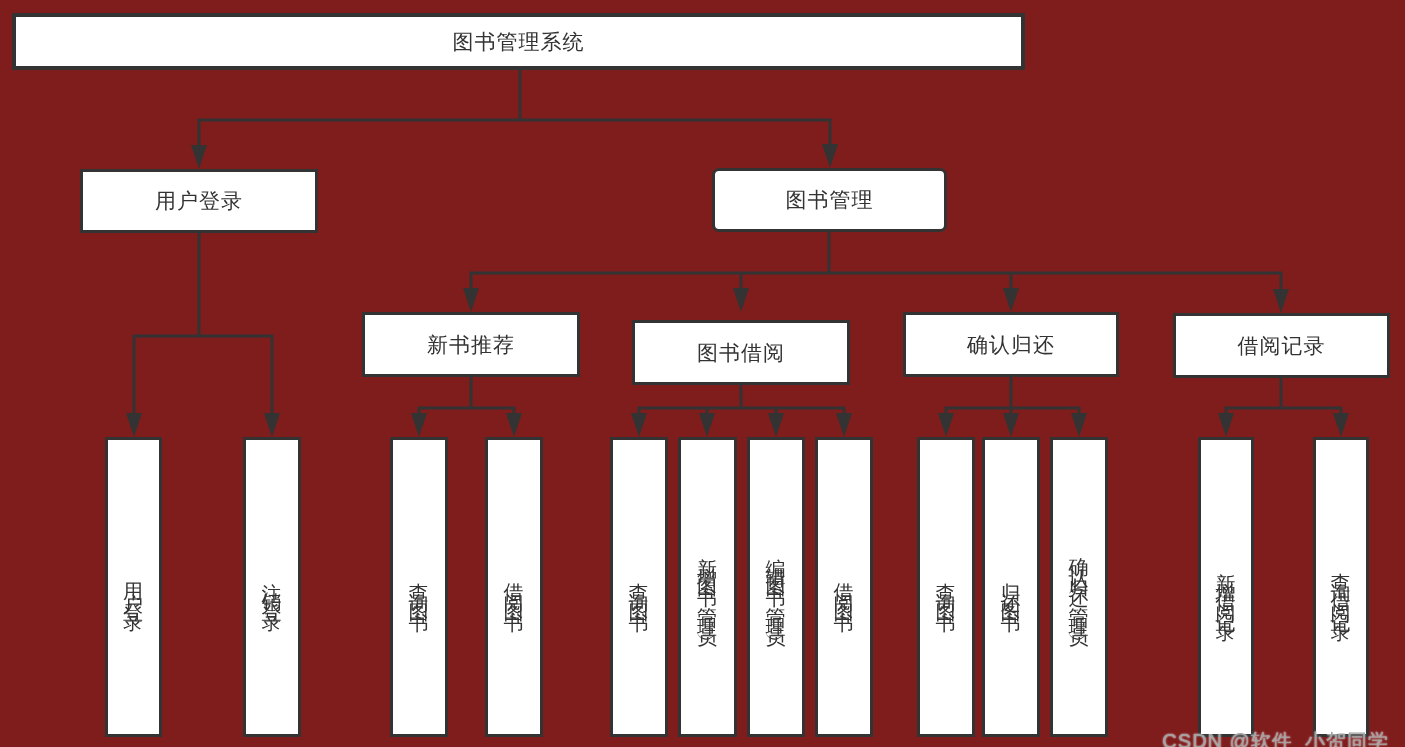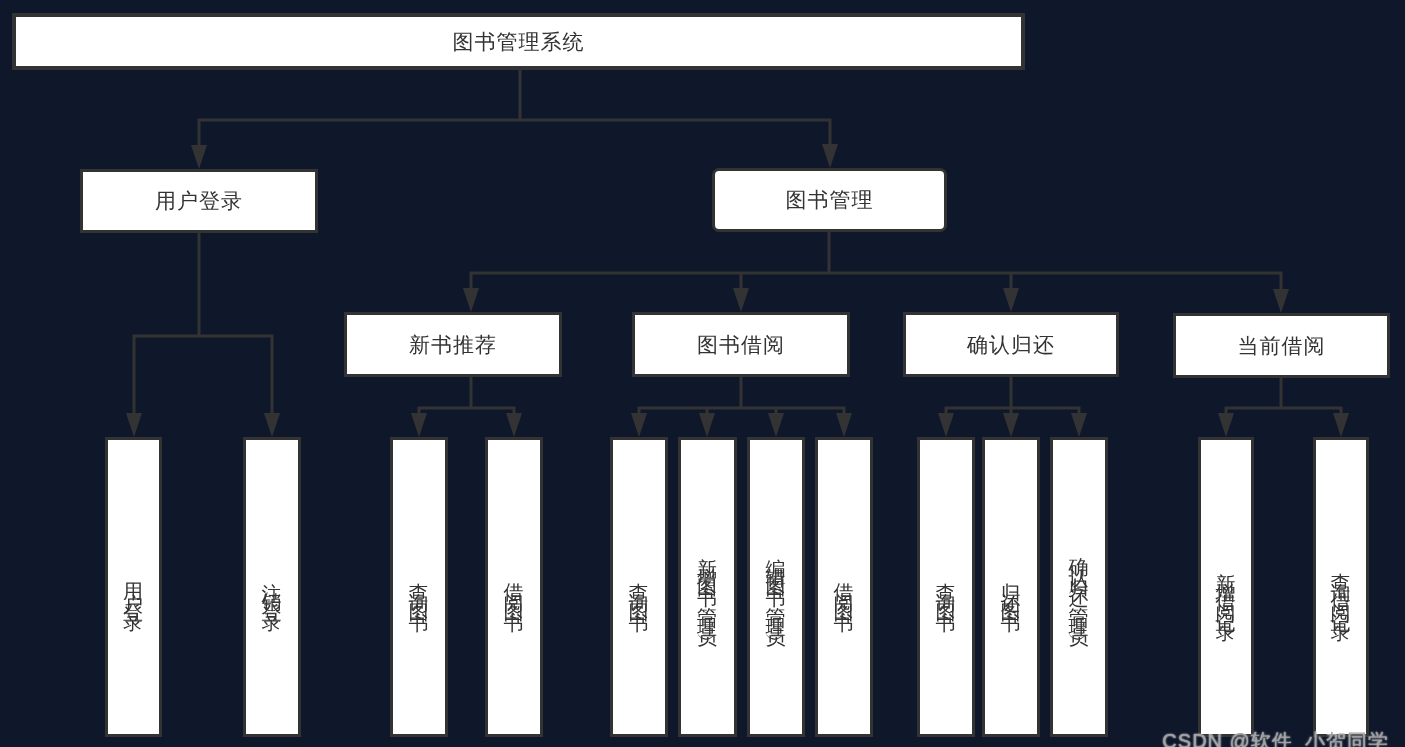--- a/index.html
+++ b/index.html
@@ -5,21 +5,21 @@
   html, body {
     margin: 0;
     padding: 0;
     background: #ffffff;
     font-family: "Liberation Sans", "DejaVu Sans", sans-serif;
   }
   #canvas {
     position: relative;
     width: 1405px;
     height: 747px;
-    background: #0f172a;
+    background: #7f1d1d;
     overflow: hidden;
   }
   #connectors {
     position: absolute;
     left: 0;
     top: 0;
     width: 1405px;
     height: 747px;
   }
   .box {
@@ -107,31 +107,31 @@
     <span class="hlabel">图书管理系统</span>
   </div>
 
   <div class="box" style="left:80px; top:169px; width:238px; height:64px;">
     <span class="hlabel">用户登录</span>
   </div>
   <div class="box" style="left:712px; top:168px; width:235px; height:64px;border-radius:7px;">
     <span class="hlabel">图书管理</span>
   </div>
 
-  <div class="box" style="left:344px; top:312px; width:218px; height:65px;">
+  <div class="box" style="left:362px; top:312px; width:218px; height:65px;">
     <span class="hlabel">新书推荐</span>
   </div>
-  <div class="box" style="left:632px; top:312px; width:218px; height:65px;">
+  <div class="box" style="left:632px; top:320px; width:218px; height:65px;">
     <span class="hlabel">图书借阅</span>
   </div>
   <div class="box" style="left:903px; top:312px; width:216px; height:65px;">
     <span class="hlabel">确认归还</span>
   </div>
   <div class="box" style="left:1173px; top:313px; width:217px; height:65px;">
-    <span class="hlabel">当前借阅</span>
+    <span class="hlabel">借阅记录</span>
   </div>
 
   <div class="box leaf" style="left:105px; top:437px; width:57px; height:300px;">
     <span class="vlabel">用户登录</span>
   </div>
   <div class="box leaf" style="left:243px; top:437px; width:58px; height:300px;">
     <span class="vlabel">注销登录</span>
   </div>
 
   <div class="box leaf" style="left:390px; top:437px; width:58px; height:300px;">

